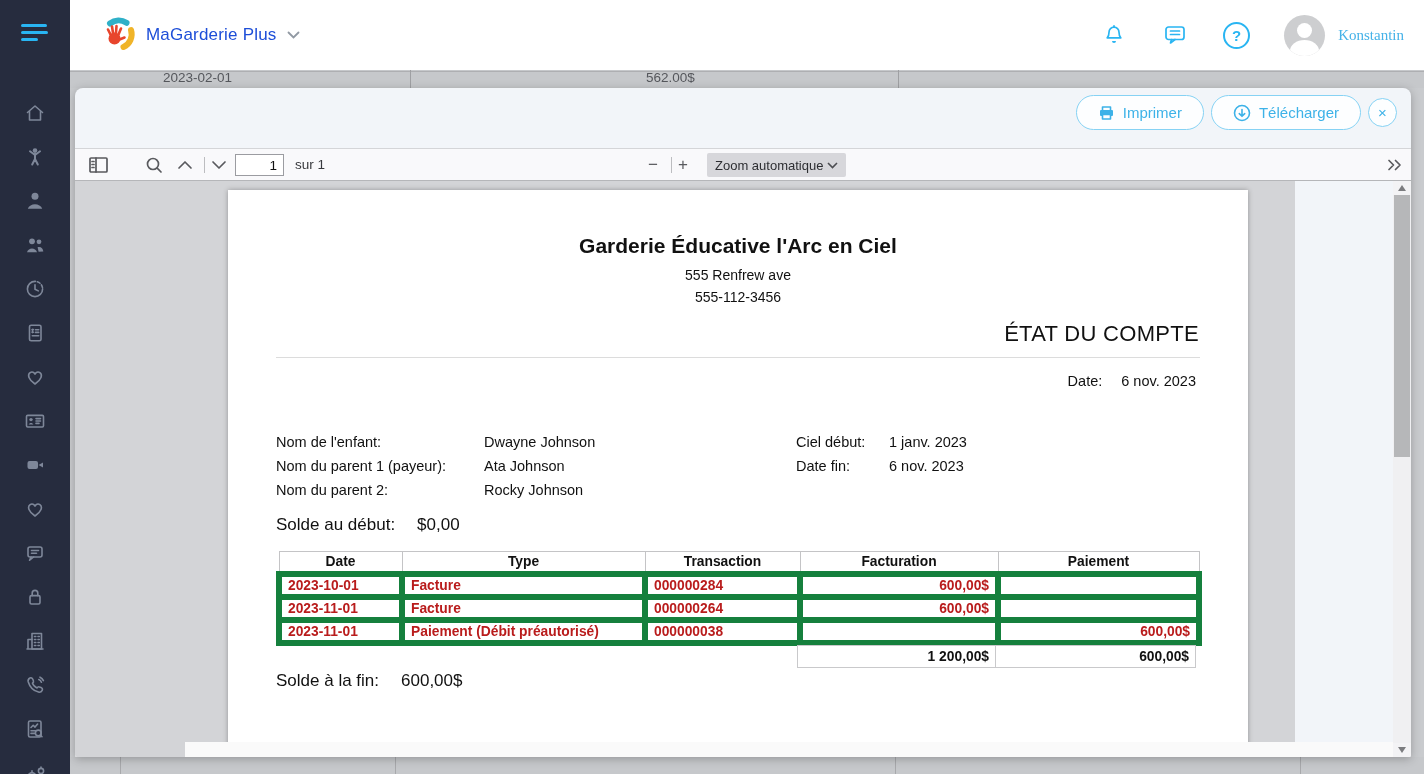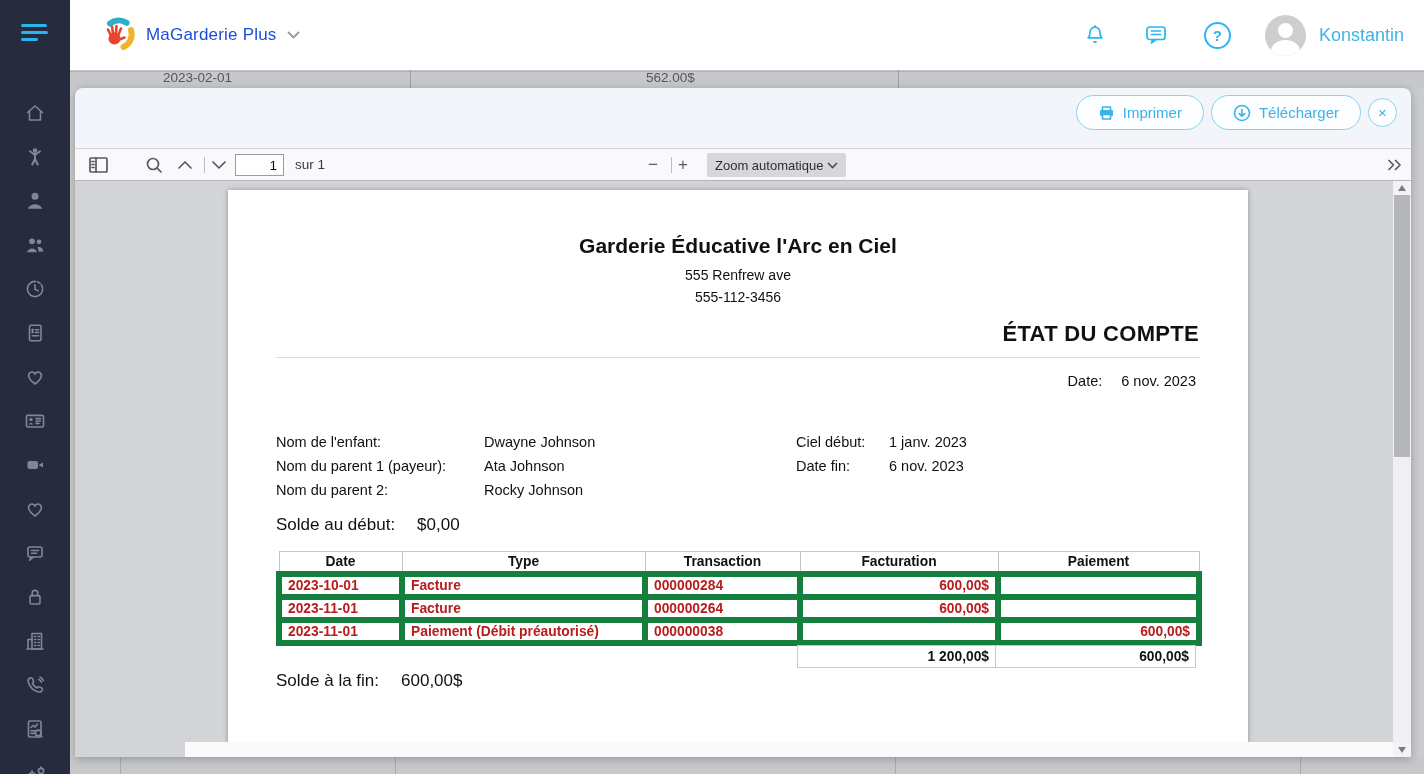--- a/index.html
+++ b/index.html
@@ -25,21 +25,21 @@
   .brand-name { font-size: 17px; color: #1d4ed8; letter-spacing: .2px; }
   .brand-chev svg { stroke: #9199a3; fill: none; stroke-width: 1.8; stroke-linecap: round; }
   .hdr-actions { position: absolute; right: 20px; top: 0; height: 70px; display: flex; align-items: center; gap: 34px; }
   .hdr-icon { cursor: pointer; }
   .hdr-icon svg { stroke: #29b5f2; fill: none; stroke-width: 1.7; stroke-linecap: round; stroke-linejoin: round; }
   .help-circle { width: 27px; height: 27px; border: 2px solid #29b5f2; border-radius: 50%; color: #29b5f2; font-size: 15px; font-weight: bold; display: flex; align-items: center; justify-content: center; cursor: pointer; }
   .user { display: flex; align-items: center; gap: 13px; cursor: pointer; }
   .avatar { width: 41px; height: 41px; border-radius: 50%; background: #cdced0; overflow: hidden; position: relative; }
   .avatar .a-head { position: absolute; left: 13px; top: 8px; width: 15px; height: 15px; background: #fff; border-radius: 50%; }
   .avatar .a-body { position: absolute; left: 6px; top: 25px; width: 29px; height: 22px; background: #fff; border-radius: 50% 50% 0 0; }
-  .user-name { font-size: 18px; color: #45b2e8; }
+  .user-name { font-size: 15px; color: #45b2e8; font-family: Liberation Serif, serif; }
 
   
   .bg-strip-top { position: absolute; left: 70px; top: 70px; width: 1354px; height: 18px; background: #c6c8cb; overflow: hidden; z-index: 5; }
   .bg-strip-top .rowline { position: absolute; left: 0; top: 1px; width: 100%; height: 1px; background: #aeafb2; }
   .bg-cell-border { position: absolute; top: 0; width: 1px; height: 100%; background: #9fa0a3; }
   .bg-text { position: absolute; top: 0px; font-size: 13.5px; color: #55575c; }
   .bg-strip-bottom { position: absolute; left: 70px; top: 757px; width: 1354px; height: 17px; background: #c6c8cb; z-index: 5; }
   .bg-strip-bottom .bg-cell-border { background: #a8a9ac; }
 
   
@@ -53,36 +53,36 @@
   .pdf-toolbar { position: absolute; left: 0; top: 60px; width: 1336px; height: 33px; background: #f9f9fb; border-top: 1px solid #d4d5d8; border-bottom: 1px solid #b5b6b9; }
   .tb { position: absolute; top: 0; height: 31px; display: flex; align-items: center; cursor: pointer; }
   .tb svg { stroke: #595a5e; fill: none; stroke-width: 1.7; stroke-linecap: round; stroke-linejoin: round; }
   .tb-sep { position: absolute; top: 8px; width: 1px; height: 16px; background: #bcbdc0; }
   .page-input { position: absolute; left: 160px; top: 5px; width: 49px; height: 22px; border: 1px solid #9b9ca1; background: #fff; font-size: 13.5px; text-align: right; padding-right: 6px; font-family: inherit; color: #111; }
   .page-count { position: absolute; left: 220px; top: 0; height: 31px; display: flex; align-items: center; font-size: 13.5px; color: #38393d; }
   .zoom-select { position: absolute; left: 632px; top: 4px; width: 139px; height: 24px; background: #d7d7db; border-radius: 2px; display: flex; align-items: center; padding: 0 8px; font-size: 13px; color: #2d2e32; cursor: pointer; }
   .zoom-select svg { position: absolute; right: 8px; stroke: #4c4d51; fill: none; stroke-width: 1.6; }
 
   
-  .pdf-viewer { position: absolute; left: 0; top: 93px; width: 1336px; height: 561px; background: #d3d4d7; overflow: hidden; }
+  .pdf-viewer { position: absolute; left: 0; top: 93px; width: 1220px; height: 561px; background: #d3d4d7; overflow: hidden; }
   .hstrip { position: absolute; left: 0; top: 654px; width: 1318px; height: 15px; background: #fafafa; }
   .hstrip .corner { position: absolute; left: 0; top: 0; width: 110px; height: 15px; background: #d3d4d7; }
 
   .vscroll { position: absolute; left: 1318px; top: 93px; width: 18px; height: 576px; background: #f0f0f2; }
   .scroll-arrow { position: absolute; left: 0; width: 18px; height: 14px; display: flex; align-items: center; justify-content: center; cursor: pointer; background: #f3f3f5; }
   .tri-up { width: 0; height: 0; border-left: 4px solid transparent; border-right: 4px solid transparent; border-bottom: 6px solid #7b7c7f; }
   .tri-down { width: 0; height: 0; border-left: 4px solid transparent; border-right: 4px solid transparent; border-top: 6px solid #7b7c7f; }
   .scroll-thumb { position: absolute; left: 1px; top: 14px; width: 16px; height: 262px; background: #b6b7b9; cursor: pointer; }
 
   
   .page { position: absolute; left: 153px; top: 9px; width: 1020px; height: 620px; background: #ffffff; box-shadow: 0 0 5px rgba(0,0,0,.3); color: #111; }
   .org-name { position: absolute; top: 44px; left: 0; width: 100%; text-align: center; font-size: 21px; font-weight: bold; }
   .org-addr { position: absolute; top: 77px; left: 0; width: 100%; text-align: center; font-size: 14px; }
   .org-phone { position: absolute; top: 99px; left: 0; width: 100%; text-align: center; font-size: 14px; }
-  .stmt-title { position: absolute; top: 131px; right: 49px; font-size: 22px; font-weight: bold; letter-spacing: .3px; }
+  .stmt-title { position: absolute; top: 131px; right: 49px; font-size: 22px; font-weight: normal; letter-spacing: .3px; }
   .title-rule { position: absolute; top: 167px; left: 48px; right: 48px; height: 1px; background: #dcdcdc; }
   .date-row { position: absolute; top: 183px; right: 52px; display: flex; gap: 19px; font-size: 14.5px; }
   .frow { position: absolute; font-size: 14.5px; }
   .frow .lbl { position: absolute; left: 0; white-space: nowrap; }
   .bal { position: absolute; left: 48px; font-size: 17px; font-weight: normal; display: flex; gap: 22px; }
 
   .stmt-table { position: absolute; left: 48px; top: 361px; width: 920px; border-collapse: collapse; table-layout: fixed; font-size: 13.8px; }
   .stmt-table th { border: 1px solid #c4c4c6; height: 22px; font-weight: bold; text-align: center; padding: 0 4px; }
   .stmt-table td { border: 6px solid #15803d; height: 23px; color: #b91c1c; padding: 0 6px; overflow: hidden; white-space: nowrap; font-weight: bold; }
   .stmt-table td.num { text-align: right; }

